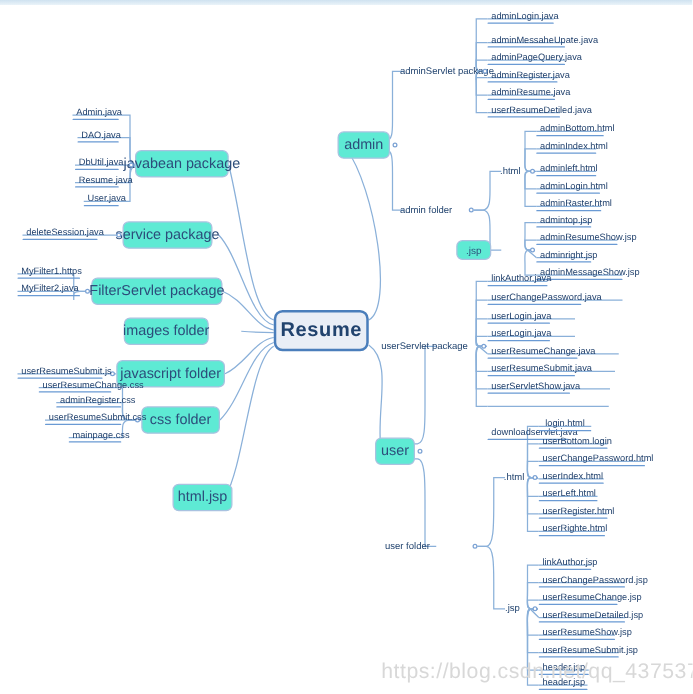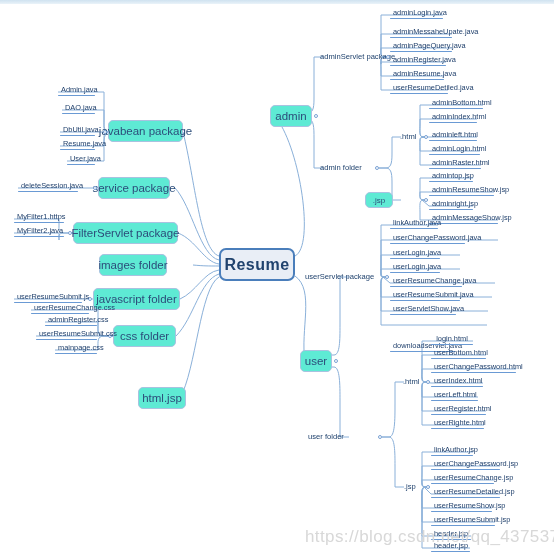--- a/index.html
+++ b/index.html
@@ -428,21 +428,21 @@
 <div class="leaf" style="left:390px;top:308px;width:65px;margin-top:33px;">
   <i>downloadservlet.java</i>
     <u></u>
   </div>
 
 <div class="leaf" style="left:431px;top:334px;width:42px;">
   <i>login.html</i>
     <u></u>
   </div>
 <div class="leaf" style="left:431px;top:348px;width:55px;">
-  <i>userBottom.html</i>
+  <i>userBottom.login</i>
     <u></u>
   </div>
 <div class="leaf" style="left:431px;top:362px;width:85px;">
   <i>userChangePassword.html</i>
     <u></u>
   </div>
 <div class="leaf" style="left:431px;top:376px;width:52px;">
   <i>userIndex.html</i>
     <u></u>
   </div>

